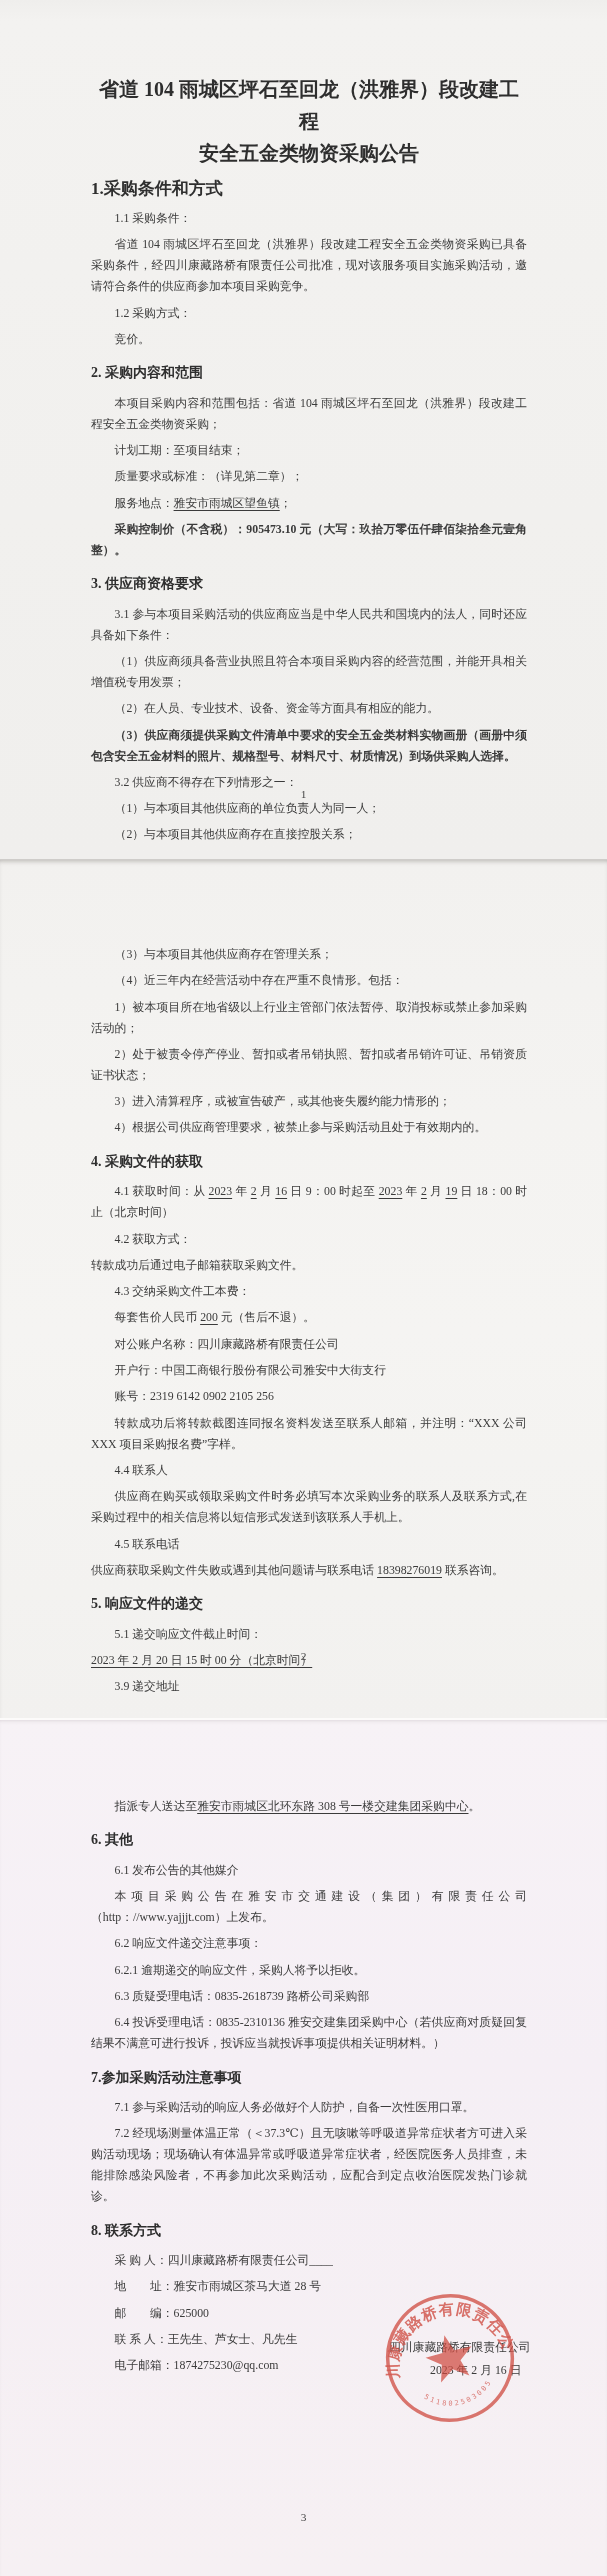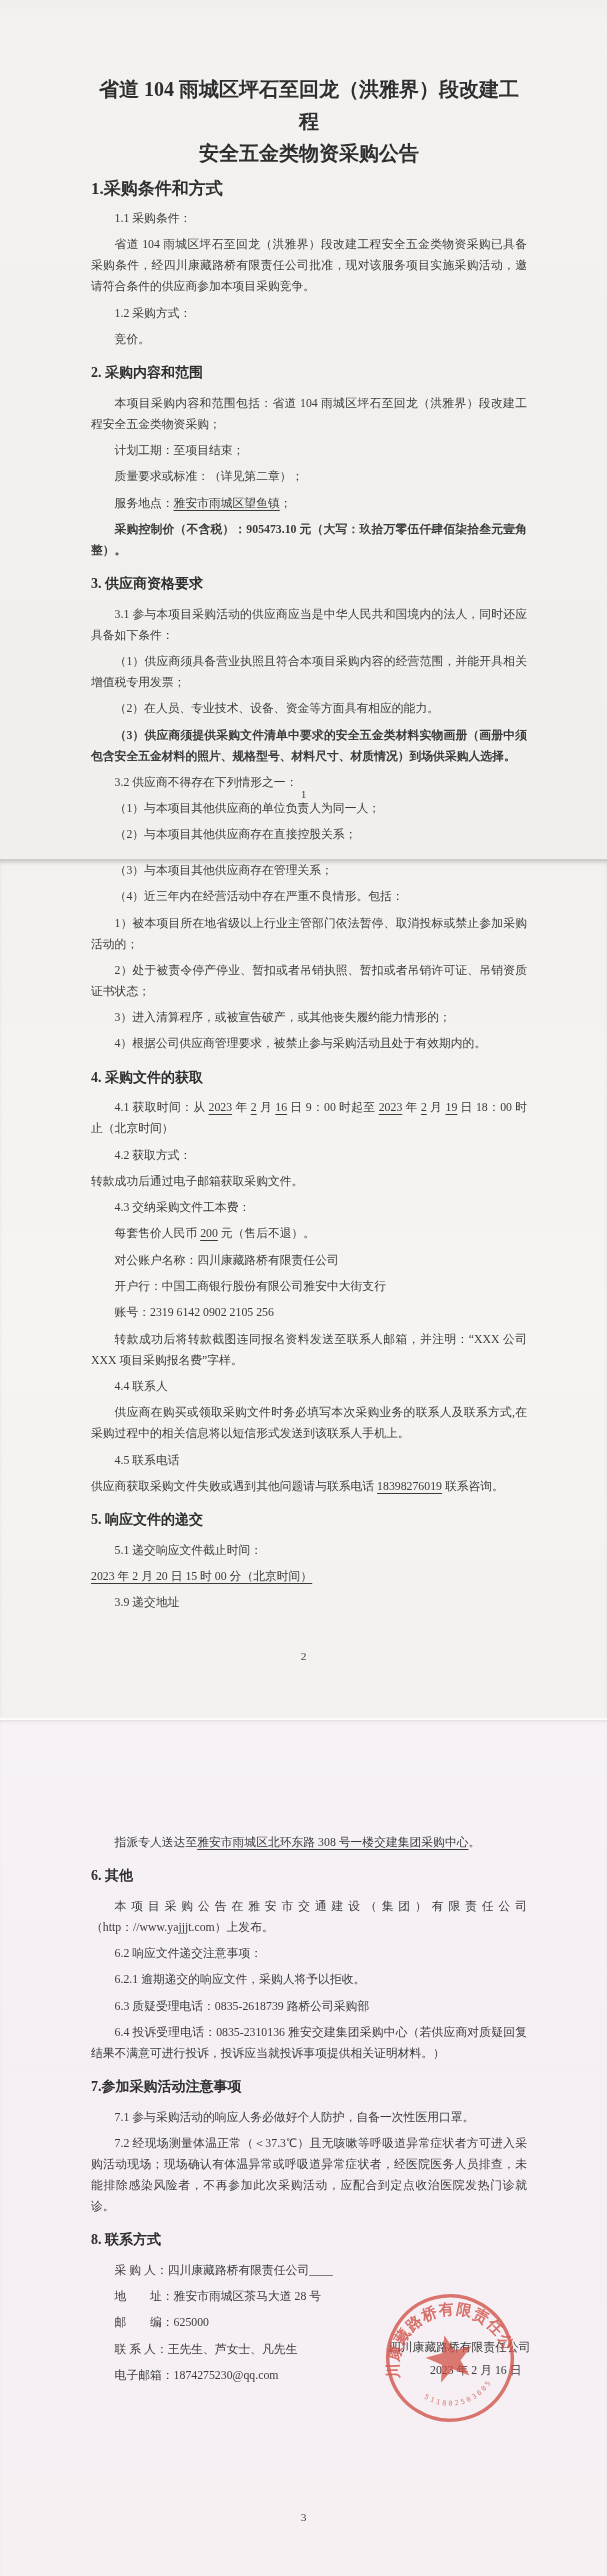--- a/index.html
+++ b/index.html
@@ -25,22 +25,22 @@
     background:linear-gradient(180deg,#f7f2f6 0px,#f5eff5 40%,#f6f0f3 100%);
     border-top:2.3px solid #fcfbfa;
     box-shadow: inset 0 3px 4.6px -3px rgba(120,105,115,.3);
   }
   .content {
     padding:0 80px 0 91px;
     font-size:11.8px; line-height:21px;
     text-align:justify;
   }
   #page1 .content { padding-top:73px; }
-  #page2 .content { }
-  #page3 .content { padding-top:112px;font-family:Liberation Serif, serif; }
+  #page2 .content { padding-top:84px; }
+  #page3 .content { padding-top:76px; }
   p { margin:0 0 5.3px 0; }
   .ind { text-indent:2em; }
   .doc-title { text-align:center; font-weight:bold; font-size:20px;
     line-height:32px; color:#2e2e2e; margin:0; text-indent:0;}
   .h { font-size:14px; font-weight:bold; color:#2f2f2f;
     line-height:23px; margin:11.4px 0 8.4px 0; text-indent:0; }
   .b { font-weight:bold; }
   .u { text-decoration:underline; text-underline-offset:3px; }
   .pagenum {
     position:absolute; left:0; width:100%; text-align:center;
@@ -114,20 +114,21 @@
     <p><span class="u">2023 年 2 月 20 日 15 时 00 分（北京时间）</span></p>
     <p class="ind">3.9 递交地址</p>
   </div>
   <div class="pagenum">2</div>
 </div>
 
 <div class="page" id="page3">
   <div class="content">
     <p class="ind"><span>指派专人送达至</span><span class="u">雅安市雨城区北环东路 308 号一楼交建集团采购中心</span><span>。</span></p>
     <p class="h">6. 其他</p>
+    <p class="ind">6.1 发布公告的其他媒介</p>
     <p class="ind">本项目采购公告在雅安市交通建设（集团）有限责任公司（http：//www.yajjjt.com）上发布。</p>
     <p class="ind">6.2 响应文件递交注意事项：</p>
     <p class="ind">6.2.1 逾期递交的响应文件，采购人将予以拒收。</p>
     <p class="ind">6.3 质疑受理电话：0835-2618739 路桥公司采购部</p>
     <p class="ind">6.4 投诉受理电话：0835-2310136 雅安交建集团采购中心（若供应商对质疑回复结果不满意可进行投诉，投诉应当就投诉事项提供相关证明材料。）</p>
     <p class="h">7.参加采购活动注意事项</p>
     <p class="ind">7.1 参与采购活动的响应人务必做好个人防护，自备一次性医用口罩。</p>
     <p class="ind">7.2 经现场测量体温正常（＜37.3℃）且无咳嗽等呼吸道异常症状者方可进入采购活动现场；现场确认有体温异常或呼吸道异常症状者，经医院医务人员排查，未能排除感染风险者，不再参加此次采购活动，应配合到定点收治医院发热门诊就诊。</p>
     <p class="h">8. 联系方式</p>
     <p class="ind"><span>采 购 人：</span><span>四川康藏路桥有限责任公司</span><span>____</span></p>

